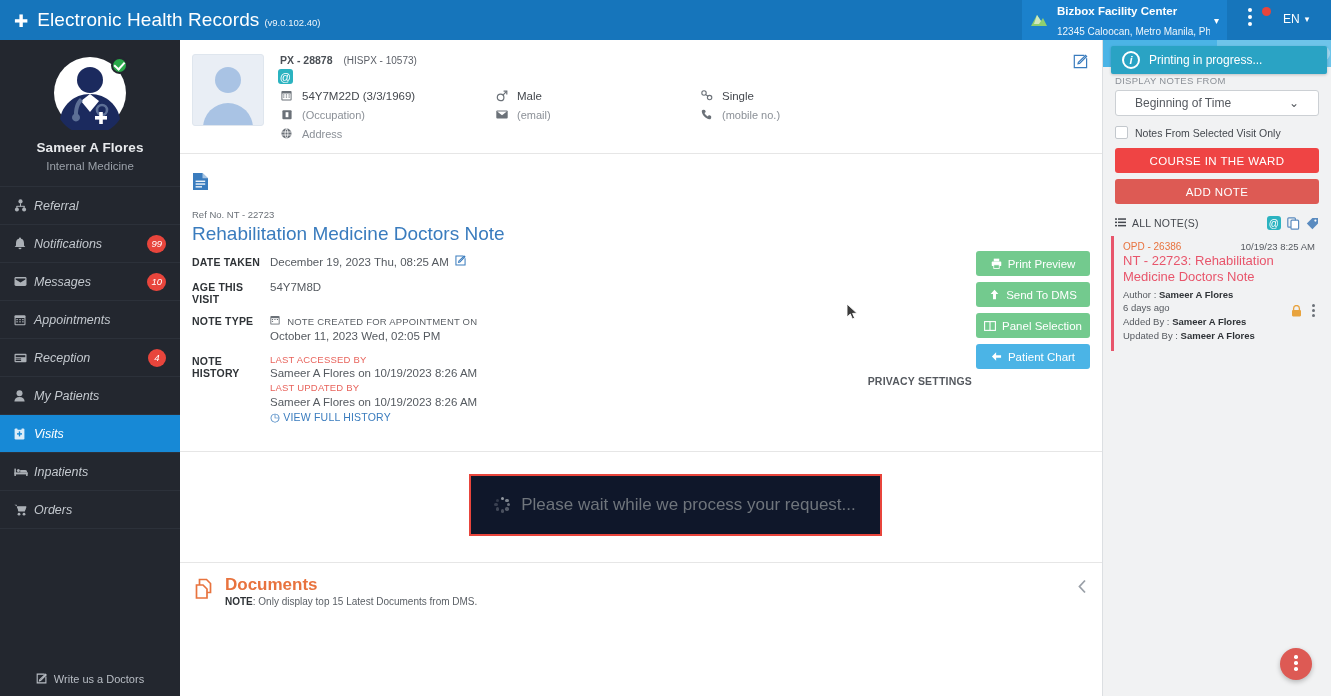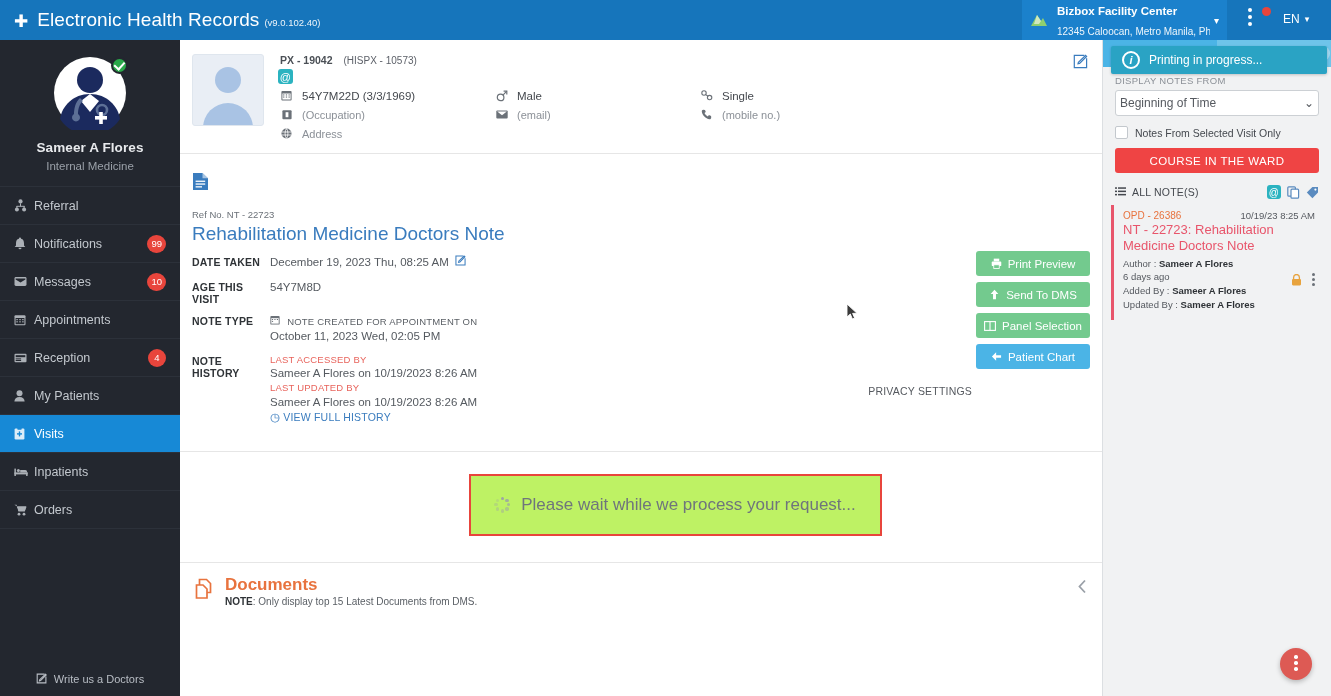--- a/index.html
+++ b/index.html
@@ -60,21 +60,21 @@
     background: #2aa84a; border-radius: 50%; border: 2px solid #23272f;
     display: flex; align-items: center; justify-content: center;
   }
   .avatar-check::after {
     content: ""; width: 5px; height: 8px; border: solid #fff;
     border-width: 0 2px 2px 0; transform: rotate(42deg) translate(-1px,-1px);
   }
   .profile-name { color: #e8eaed; font-size: 13.5px; font-weight: 700; letter-spacing: .1px; }
   .profile-role { color: #9aa0a8; font-size: 11.5px; margin-top: 5px; }
 
-  .nav { border-top: 1px solid #2c313a; }
+  .nav { border-top: 1px solid #2c313a; font-style: italic; }
   .nav-item {
     height: 38px; display: flex; align-items: center; padding: 0 14px;
     color: #c3c8ce; font-size: 12.5px; border-bottom: 1px solid #2c313a;
     cursor: pointer; position: relative;
   }
   .nav-item.active { background: #1789d6; color: #fff; }
   .nav-ico {
     width: 20px; flex: 0 0 20px; display: flex; align-items: center;
     justify-content: flex-start; opacity: .85;
   }
@@ -154,38 +154,38 @@
     color: #2f3337; letter-spacing: .2px; padding-top: 1px;
   }
   .meta-val { font-size: 11.5px; color: #555a60; line-height: 1.35; }
   .meta-val .cal { margin-right: 4px; color: #6b7178; }
   .meta-small { font-size: 9.5px; color: #5a5f65; letter-spacing: .2px; }
   .red-label { color: #e8645c; font-size: 9.5px; letter-spacing: .2px; }
   .view-hist { color: #3a7cbe; font-size: 10.5px; letter-spacing: .2px; cursor: pointer; }
   .edit-pen { color: #3a7cbe; margin-left: 3px; cursor: pointer; }
 
   .privacy {
-    position: absolute; right: 130px; top: 136px; font-size: 10.5px;
-    color: #55595f; letter-spacing: .2px;
+    position: absolute; right: 130px; top: 126px; font-size: 10.5px;
+    color: #55595f; letter-spacing: .2px; font-weight: bold;
   }
 
   .act-col { position: absolute; right: 12px; top: 2px; width: 114px; }
   .act-btn {
     height: 25px; border-radius: 3px; color: #fff; font-size: 11.5px;
     display: flex; align-items: center; justify-content: center; gap: 6px;
     margin-bottom: 6px; cursor: pointer; border: none; width: 100%;
   }
   .act-btn.green { background: #73ca8e; }
   .act-btn.blue { background: #4bb4e6; }
   .act-btn svg { display: block; }
 
   
   .loader-wrap { padding: 22px 0 26px; display: flex; justify-content: center; }
   .loader-box {
-    width: 413px; border: 2px solid #e8453c; background: #bef264;
+    width: 413px; border: 2px solid #e8453c; background: #0f172a;
     padding: 19px 0; display: flex; align-items: center; justify-content: center;
     gap: 11px; margin-left: 68px;
   }
   .spinner { width: 16px; height: 16px; position: relative; flex: 0 0 16px; }
   .spinner i {
     position: absolute; width: 3.4px; height: 3.4px; border-radius: 50%; background: #9aa0a8;
   }
   .loader-text { font-size: 17px; color: #6f757c; }
 
   
@@ -220,21 +220,21 @@
   }
   .toast-ico {
     width: 18px; height: 18px; border-radius: 50%; border: 2px solid #fff;
     display: flex; align-items: center; justify-content: center;
     font-size: 11px; font-weight: 700; font-style: italic; flex: 0 0 18px;
   }
   .rp-body { padding: 8px 12px 0; }
   .rp-label { font-size: 9.5px; color: #8b9097; letter-spacing: .3px; margin-bottom: 4px; }
   .rp-select {
     width: 100%; height: 26px; background: #fff; border: 1px solid #ccd0d4;
-    border-radius: 3px; font-size: 12px; color: #55595f; padding: 0 4px;
+    border-radius: 3px; font-size: 12px; color: #55595f; padding: 0 19px;
     display: flex; align-items: center; justify-content: space-between; cursor: pointer;
   }
   .rp-check { display: flex; align-items: center; gap: 7px; margin: 10px 0 9px; cursor: pointer; }
   .rp-check .box {
     width: 13px; height: 13px; background: #fff; border: 1px solid #c3c8cd; border-radius: 2px;
     flex: 0 0 13px;
   }
   .rp-check .txt { font-size: 10.5px; color: #44484e; }
   .rp-btn {
     width: 100%; height: 25px; border-radius: 3px; color: #fff; font-size: 11.5px;
@@ -466,21 +466,21 @@
 
   <div class="main">
 
     <div class="section pt-header">
       <div class="pt-photo">
         <span class="head"></span>
           <span class="body"></span>
       </div>
       <div class="pt-main">
         <div class="pt-ids">
-          <span>PX - 19042</span>
+          <span>PX - 28878</span>
           <span class="sub">(HISPX - 10573)</span>
         </div>
         <div class="pt-name">
           <span class="at-badge">@</span>
         </div>
         <div class="pt-grid">
           <div class="pt-col c1">
             <div class="pt-line">
               <span class="ic">
                 <svg width="11" height="11" viewBox="0 0 11 11" fill="currentColor">
@@ -734,20 +734,21 @@
       <div class="rp-label">DISPLAY NOTES FROM</div>
       <div class="rp-select">
         <span>Beginning of Time</span>
         <span>⌄</span>
       </div>
       <div class="rp-check">
         <span class="box"></span>
         <span class="txt">Notes From Selected Visit Only</span>
       </div>
       <button class="rp-btn cyan">COURSE IN THE WARD</button>
+      <button class="rp-btn red">ADD NOTE</button>
     </div>
 
     <div class="allnotes">
       <span>
         <svg width="11" height="9" viewBox="0 0 11 9" fill="currentColor">
           <rect x="0" y="0.3" width="2" height="1.5"></rect>
             <rect x="3" y="0.3" width="8" height="1.5"></rect>
           <rect x="0" y="3.6" width="2" height="1.5"></rect>
             <rect x="3" y="3.6" width="8" height="1.5"></rect>
           <rect x="0" y="6.9" width="2" height="1.5"></rect>

